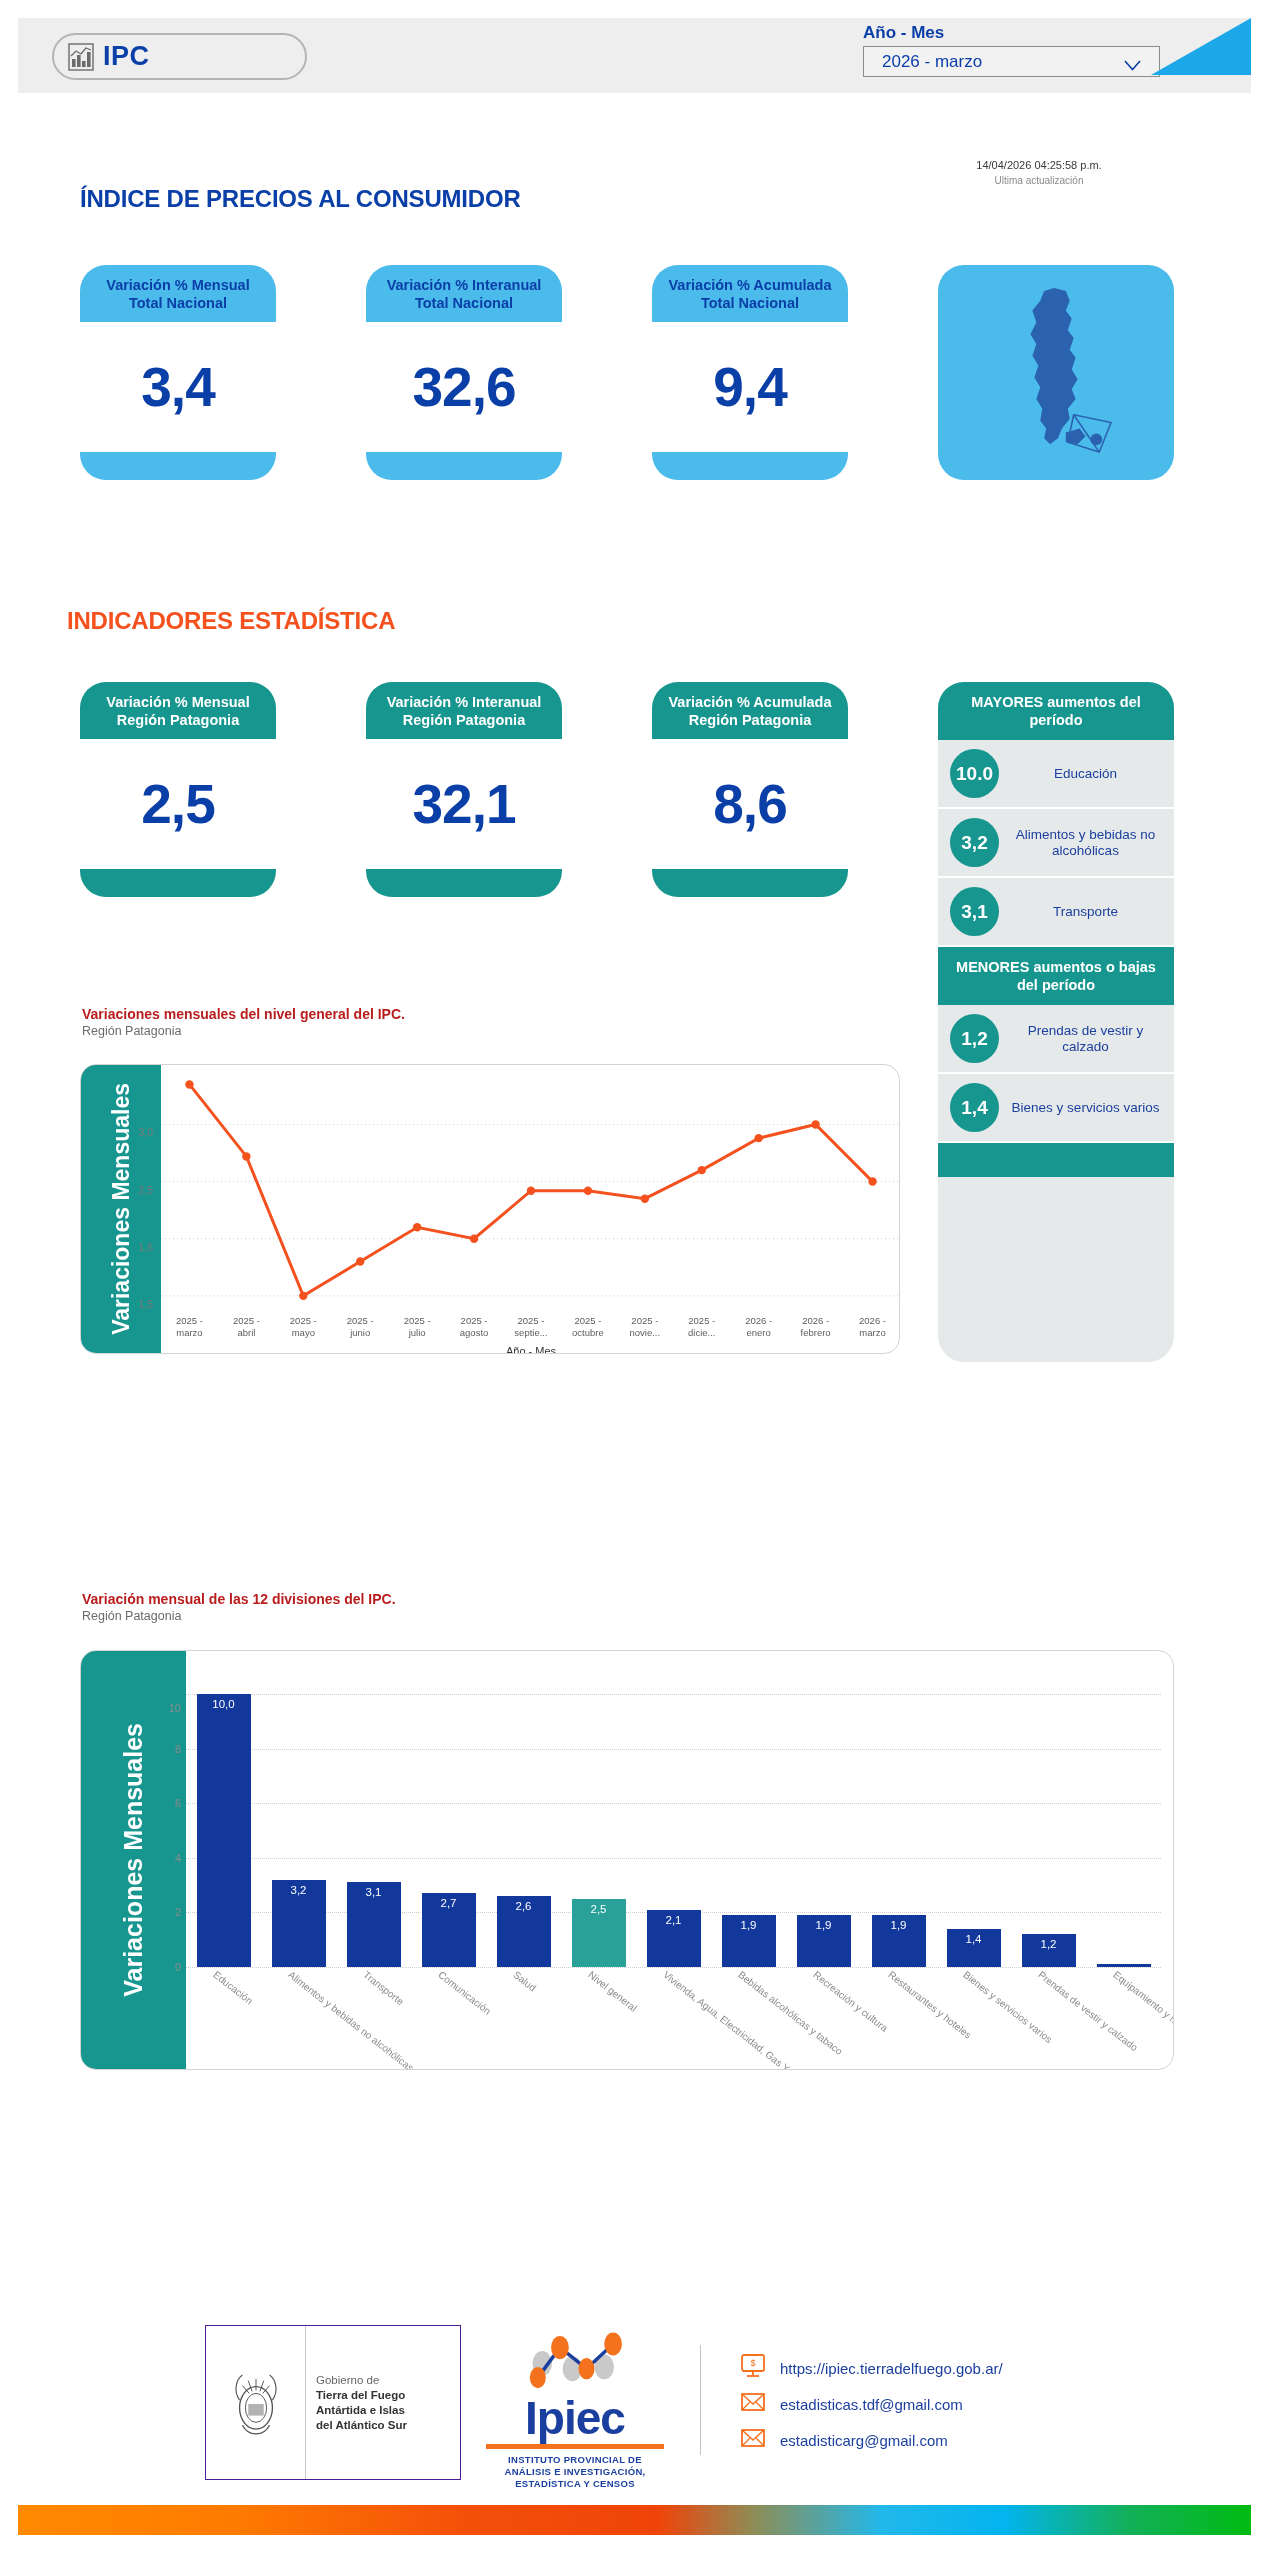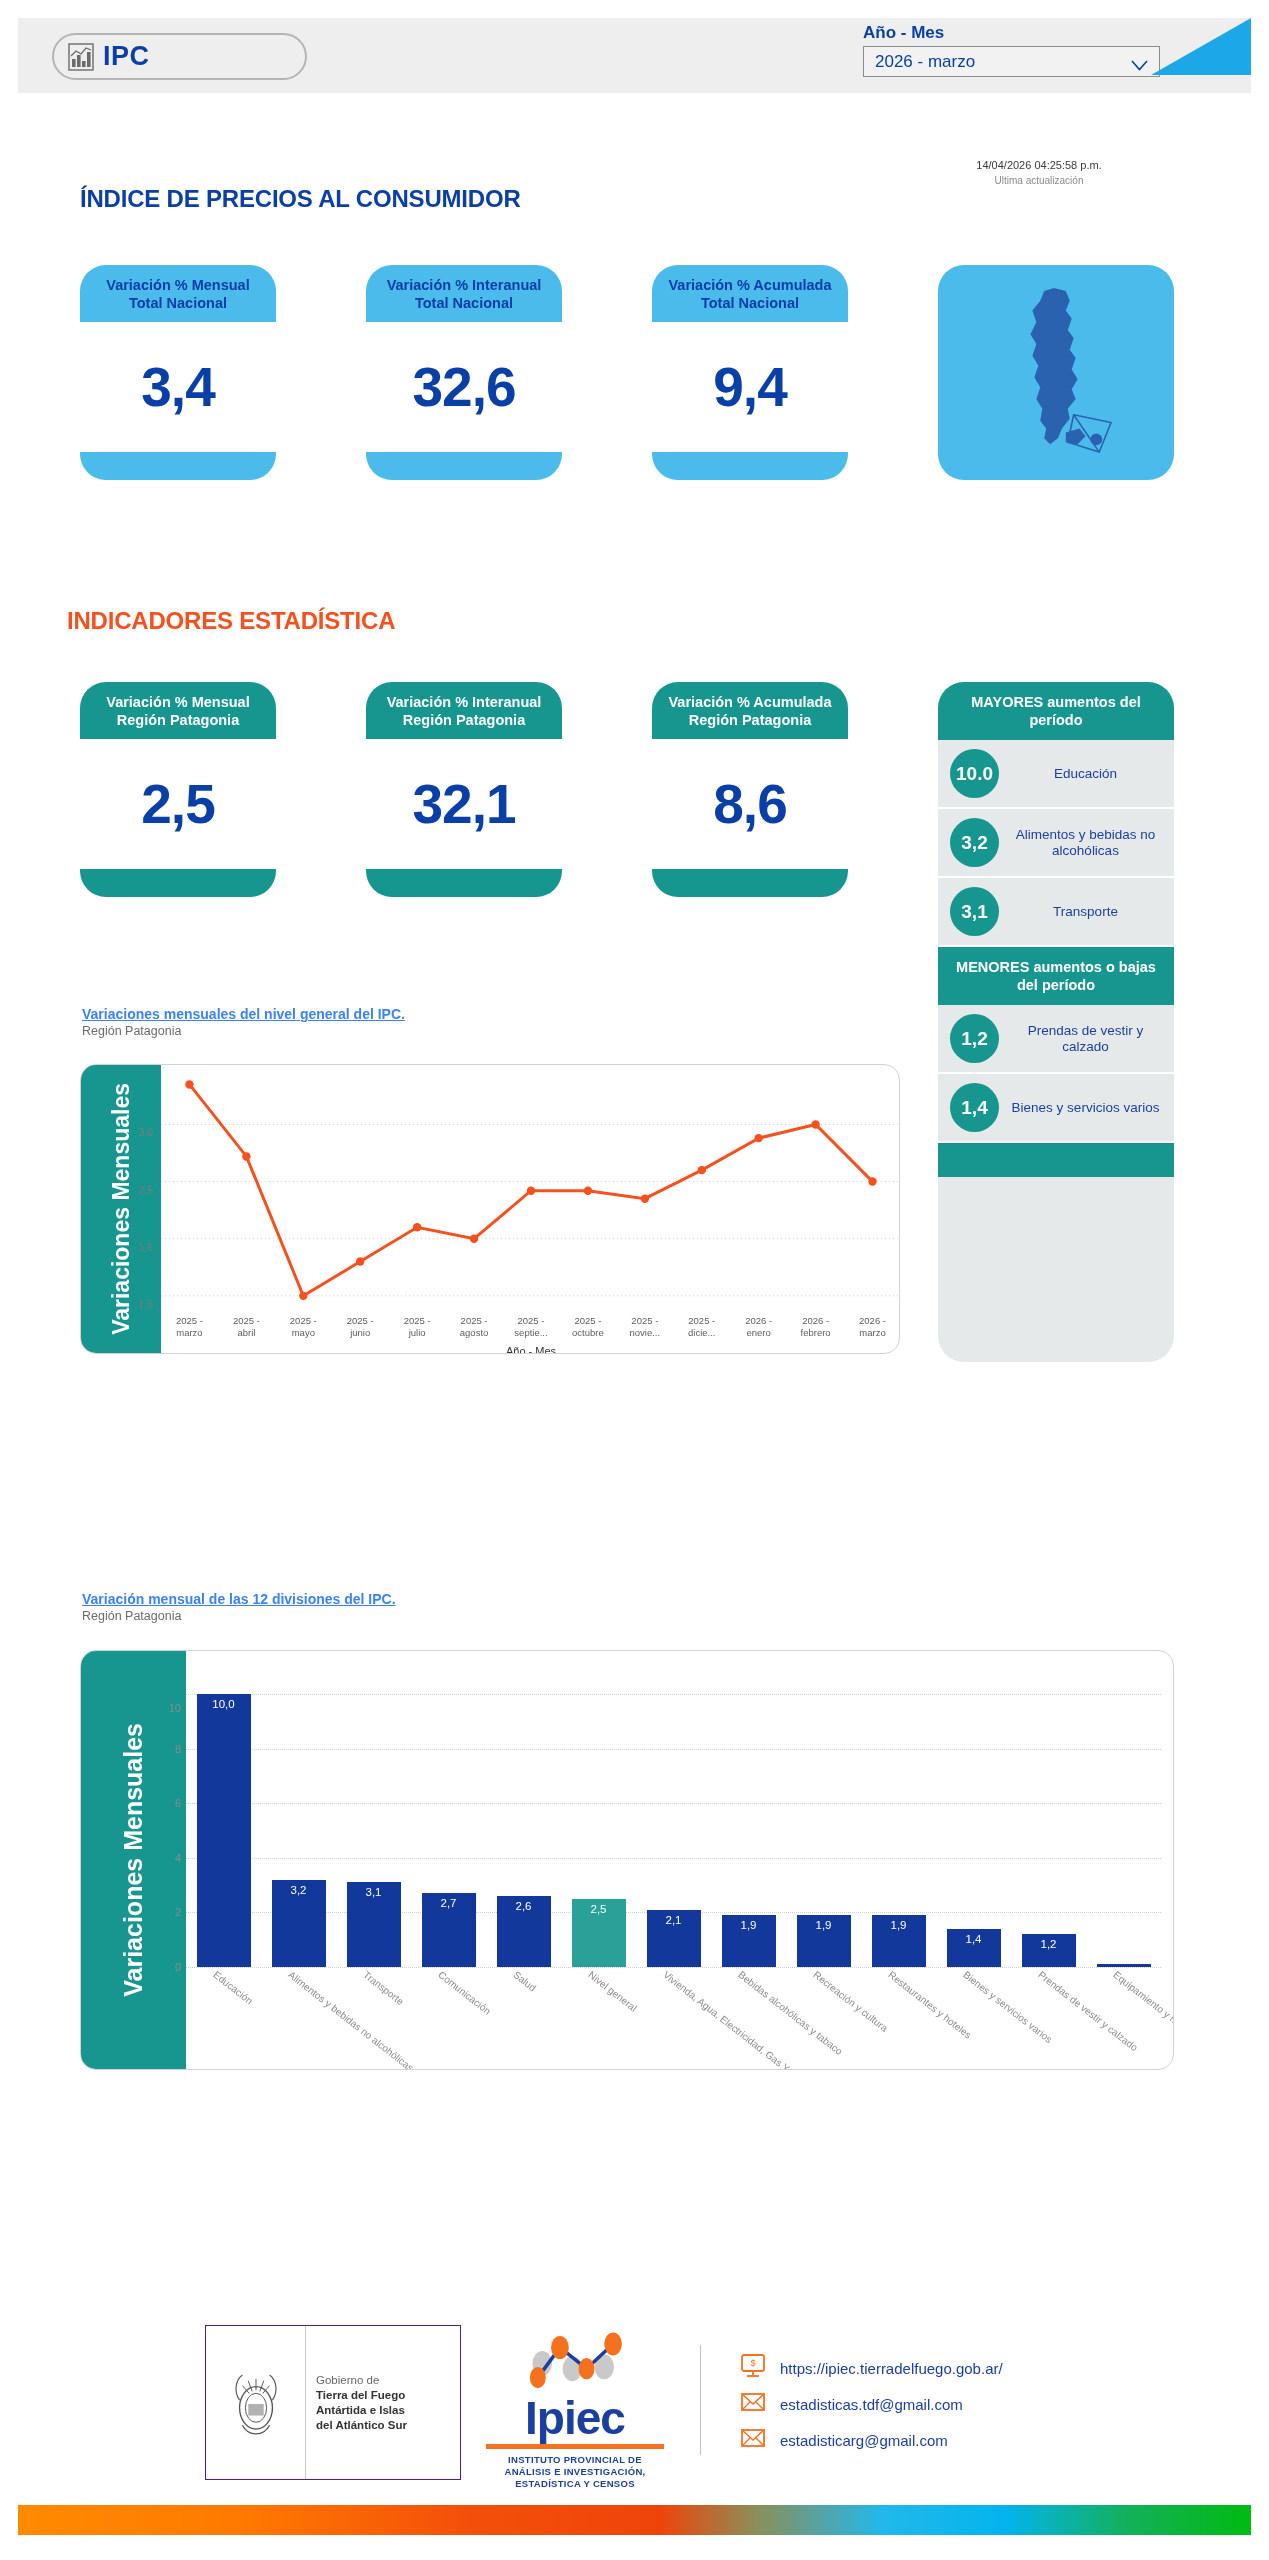--- a/index.html
+++ b/index.html
@@ -37,21 +37,21 @@
   }
   .filter-label {
     font-size: 17px; font-weight: bold; color: #0b3fa8;
     margin-bottom: 3px;
   }
   .filter-select {
     width: 297px; height: 31px;
     border: 1px solid #8c8c8c;
     background: #f2f2f2;
     display: flex; align-items: center; justify-content: space-between;
-    padding: 0 11px;
+    padding: 0 18px;
     font-size: 17px; color: #0b3fa8;
   }
   .chev { width: 17px; height: 11px; display: block; }
   .blue-corner {
     position: absolute; left: 1151px; top: 18px;
     width: 100px; height: 57px;
   }
 
   
   .stamp {
@@ -122,23 +122,22 @@
   }
   .rank-label {
     flex: 1; text-align: center;
     font-size: 13.5px; color: #1b3f9e; line-height: 16px;
   }
   .rank-foot { height: 34px; background: #17968f; }
 
   
   .cap { position: absolute; }
   .cap-main {
-    font-size: 14px; font-weight: bold; color: #3b82f6;
+    font-size: 14px; font-weight: bold; color: #b91c1c;
     line-height: 18px;
-    text-decoration: underline;
   }
   .cap-sub { font-size: 12.5px; color: #6b6b6b; line-height: 16px; }
 
   
   .chart-frame {
     position: absolute; background: #ffffff;
     border: 1px solid #d3d3d3; border-radius: 16px;
     overflow: hidden;
   }
   .axis-band {

